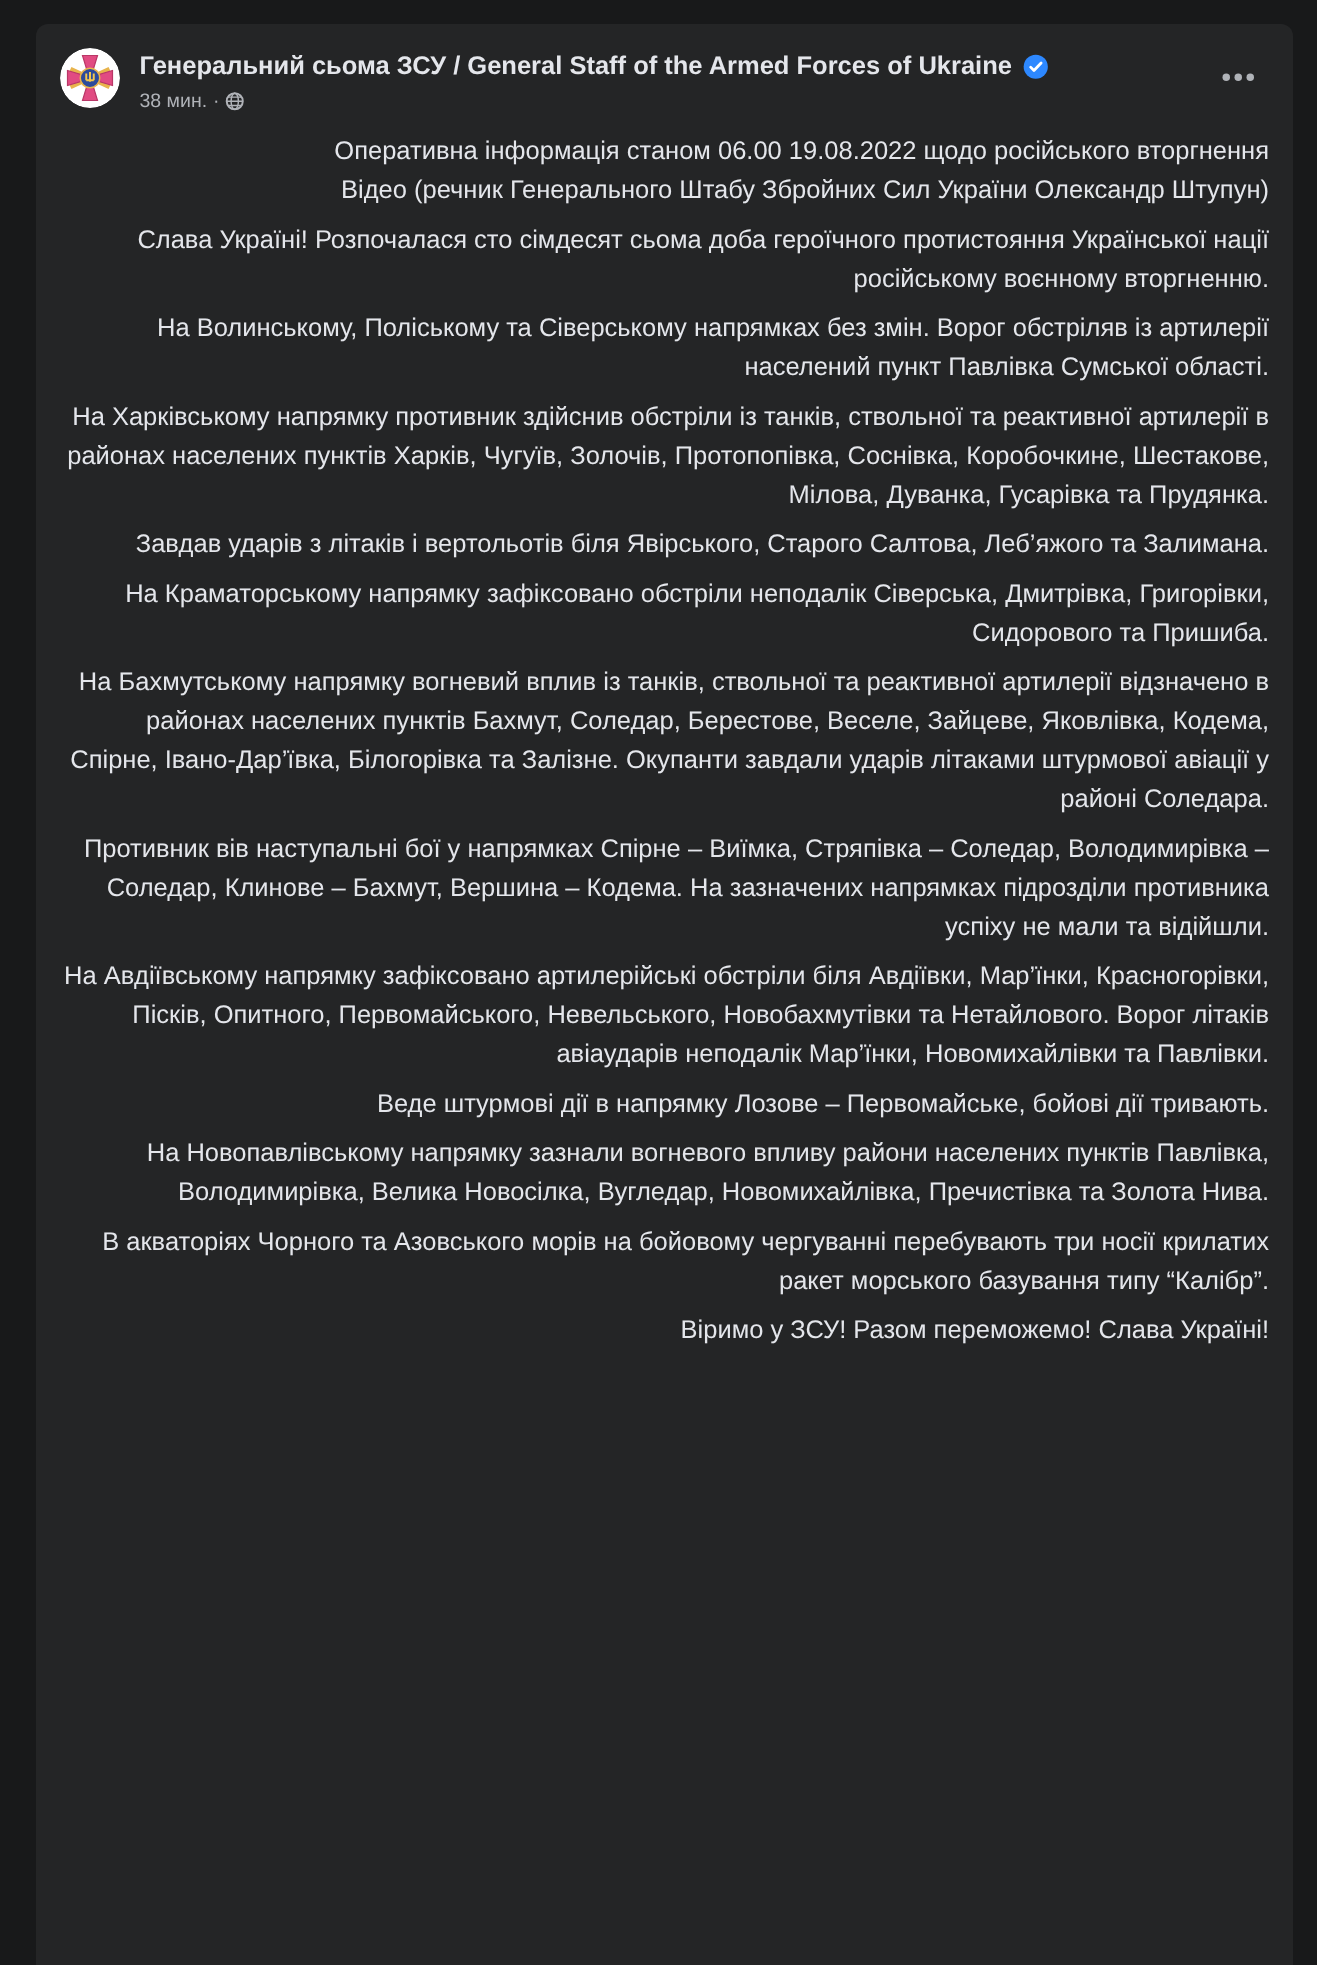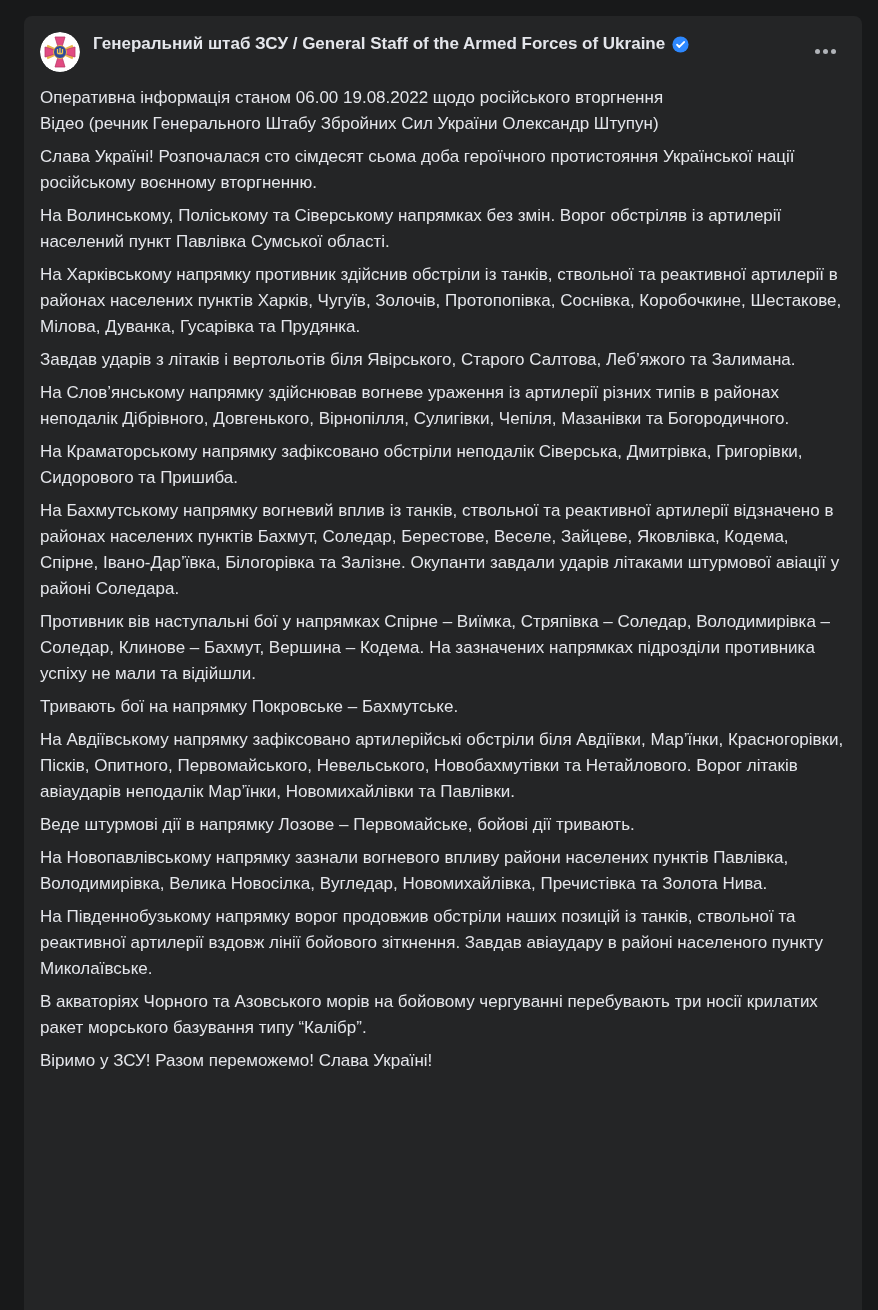--- a/index.html
+++ b/index.html
@@ -57,21 +57,21 @@
     margin-top: 3px;
     margin-right: 6px;
     cursor: pointer;
     border-radius: 50%;
   }
   .more-btn .dot {
     width: 5px; height: 5px;
     border-radius: 50%;
     background: #b0b3b8;
   }
-  .post-body { margin-top: 0; }
+  .post-body { margin-top: 0; text-align: right; }
   .post-body p {
     color: #e4e6eb;
     font-size: 17px;
     line-height: 26px;
     margin: 0 0 7px 0;
     white-space: pre-line;
     word-wrap: break-word;
   }
 </style>
 </head>
@@ -93,52 +93,60 @@
             <polygon points="5,15 15,18 15,22 5,25" fill="#e14b82" stroke="#b93767" stroke-width="0.8"></polygon>
             <polygon points="35,15 35,25 25,22 25,18" fill="#e14b82" stroke="#b93767" stroke-width="0.8"></polygon>
             <circle cx="20" cy="20" r="6.5" fill="#2c4b9b" stroke="#e8b44c" stroke-width="1"></circle>
             <path d="M17.5 17 v4.5 M20 16 v6.5 M22.5 17 v4.5 M17.5 21.5 h5" stroke="#f3c74f" stroke-width="1.3" fill="none"></path>
           </svg>
         </span>
       </div>
 
       <div class="header-text">
         <div class="author-row">
-          <span class="author-name">Генеральний штаб ЗСУ / General Staff of the Armed Forces of Ukraine</span>
+          <span class="author-name">Генеральний сьома ЗСУ / General Staff of the Armed Forces of Ukraine</span>
           <span class="verified-badge">
             <svg viewBox="0 0 20 20" width="17" height="17" aria-hidden="true">
               <circle cx="10" cy="10" r="9.5" fill="#2d88ff"></circle>
               <path d="M6 10.3 l2.6 2.6 L14.2 7.1" stroke="#ffffff" stroke-width="2.2" fill="none" stroke-linecap="round" stroke-linejoin="round"></path>
+            </svg>
+          </span>
+        </div>
+        <div class="meta-row">
+          <span class="timestamp">38 мин.</span>
+          <span class="sep">·</span>
+          <span class="globe">
+            <svg viewBox="0 0 16 16" width="13" height="13" aria-hidden="true">
+              <circle cx="8" cy="8" r="6.6" stroke="#b0b3b8" stroke-width="1.6" fill="none"></circle>
+              <ellipse cx="8" cy="8" rx="3" ry="6.6" stroke="#b0b3b8" stroke-width="1.2" fill="none"></ellipse>
+              <path d="M1.6 8 h12.8 M2.6 4.6 h10.8 M2.6 11.4 h10.8" stroke="#b0b3b8" stroke-width="1.2"></path>
             </svg>
           </span>
         </div>
       </div>
 
       <div class="more-btn">
         <span class="dot"></span>
         <span class="dot"></span>
         <span class="dot"></span>
       </div>
 
     </header>
 
     <div class="post-body">
         <p>Оперативна інформація станом 06.00 19.08.2022 щодо російського вторгнення
 Відео (речник Генерального Штабу Збройних Сил України Олександр Штупун)</p>
         <p>Слава Україні! Розпочалася сто сімдесят сьома доба героїчного протистояння Української нації російському воєнному вторгненню.</p>
         <p>На Волинському, Поліському та Сіверському напрямках без змін. Ворог обстріляв із артилерії населений пункт Павлівка Сумської області.</p>
         <p>На Харківському напрямку противник здійснив обстріли із танків, ствольної та реактивної артилерії в районах населених пунктів Харків, Чугуїв, Золочів, Протопопівка, Соснівка, Коробочкине, Шестакове, Мілова, Дуванка, Гусарівка та Прудянка.</p>
         <p>Завдав ударів з літаків і вертольотів біля Явірського, Старого Салтова, Леб’яжого та Залимана.</p>
-        <p>На Слов’янському напрямку здійснював вогневе ураження із артилерії різних типів в районах неподалік Дібрівного, Довгенького, Вірнопілля, Сулигівки, Чепіля, Мазанівки та Богородичного.</p>
         <p>На Краматорському напрямку зафіксовано обстріли неподалік Сіверська, Дмитрівка, Григорівки, Сидорового та Пришиба.</p>
         <p>На Бахмутському напрямку вогневий вплив із танків, ствольної та реактивної артилерії відзначено в районах населених пунктів Бахмут, Соледар, Берестове, Веселе, Зайцеве, Яковлівка, Кодема, Спірне, Івано-Дар’ївка, Білогорівка та Залізне. Окупанти завдали ударів літаками штурмової авіації у районі Соледара.</p>
         <p>Противник вів наступальні бої у напрямках Спірне – Виїмка, Стряпівка – Соледар, Володимирівка – Соледар, Клинове – Бахмут, Вершина – Кодема. На зазначених напрямках підрозділи противника успіху не мали та відійшли.</p>
-        <p>Тривають бої на напрямку Покровське – Бахмутське.</p>
         <p>На Авдіївському напрямку зафіксовано артилерійські обстріли біля Авдіївки, Мар’їнки, Красногорівки, Пісків, Опитного, Первомайського, Невельського, Новобахмутівки та Нетайлового. Ворог літаків авіаударів неподалік Мар’їнки, Новомихайлівки та Павлівки.</p>
         <p>Веде штурмові дії в напрямку Лозове – Первомайське, бойові дії тривають.</p>
         <p>На Новопавлівському напрямку зазнали вогневого впливу райони населених пунктів Павлівка, Володимирівка, Велика Новосілка, Вугледар, Новомихайлівка, Пречистівка та Золота Нива.</p>
-        <p>На Південнобузькому напрямку ворог продовжив обстріли наших позицій із танків, ствольної та реактивної артилерії вздовж лінії бойового зіткнення. Завдав авіаудару в районі населеного пункту Миколаївське.</p>
         <p>В акваторіях Чорного та Азовського морів на бойовому чергуванні перебувають три носії крилатих ракет морського базування типу “Калібр”.</p>
         <p>Віримо у ЗСУ! Разом переможемо! Слава Україні!</p>
       </div>
 
   </article>
 </div>
 
 </body></html>

